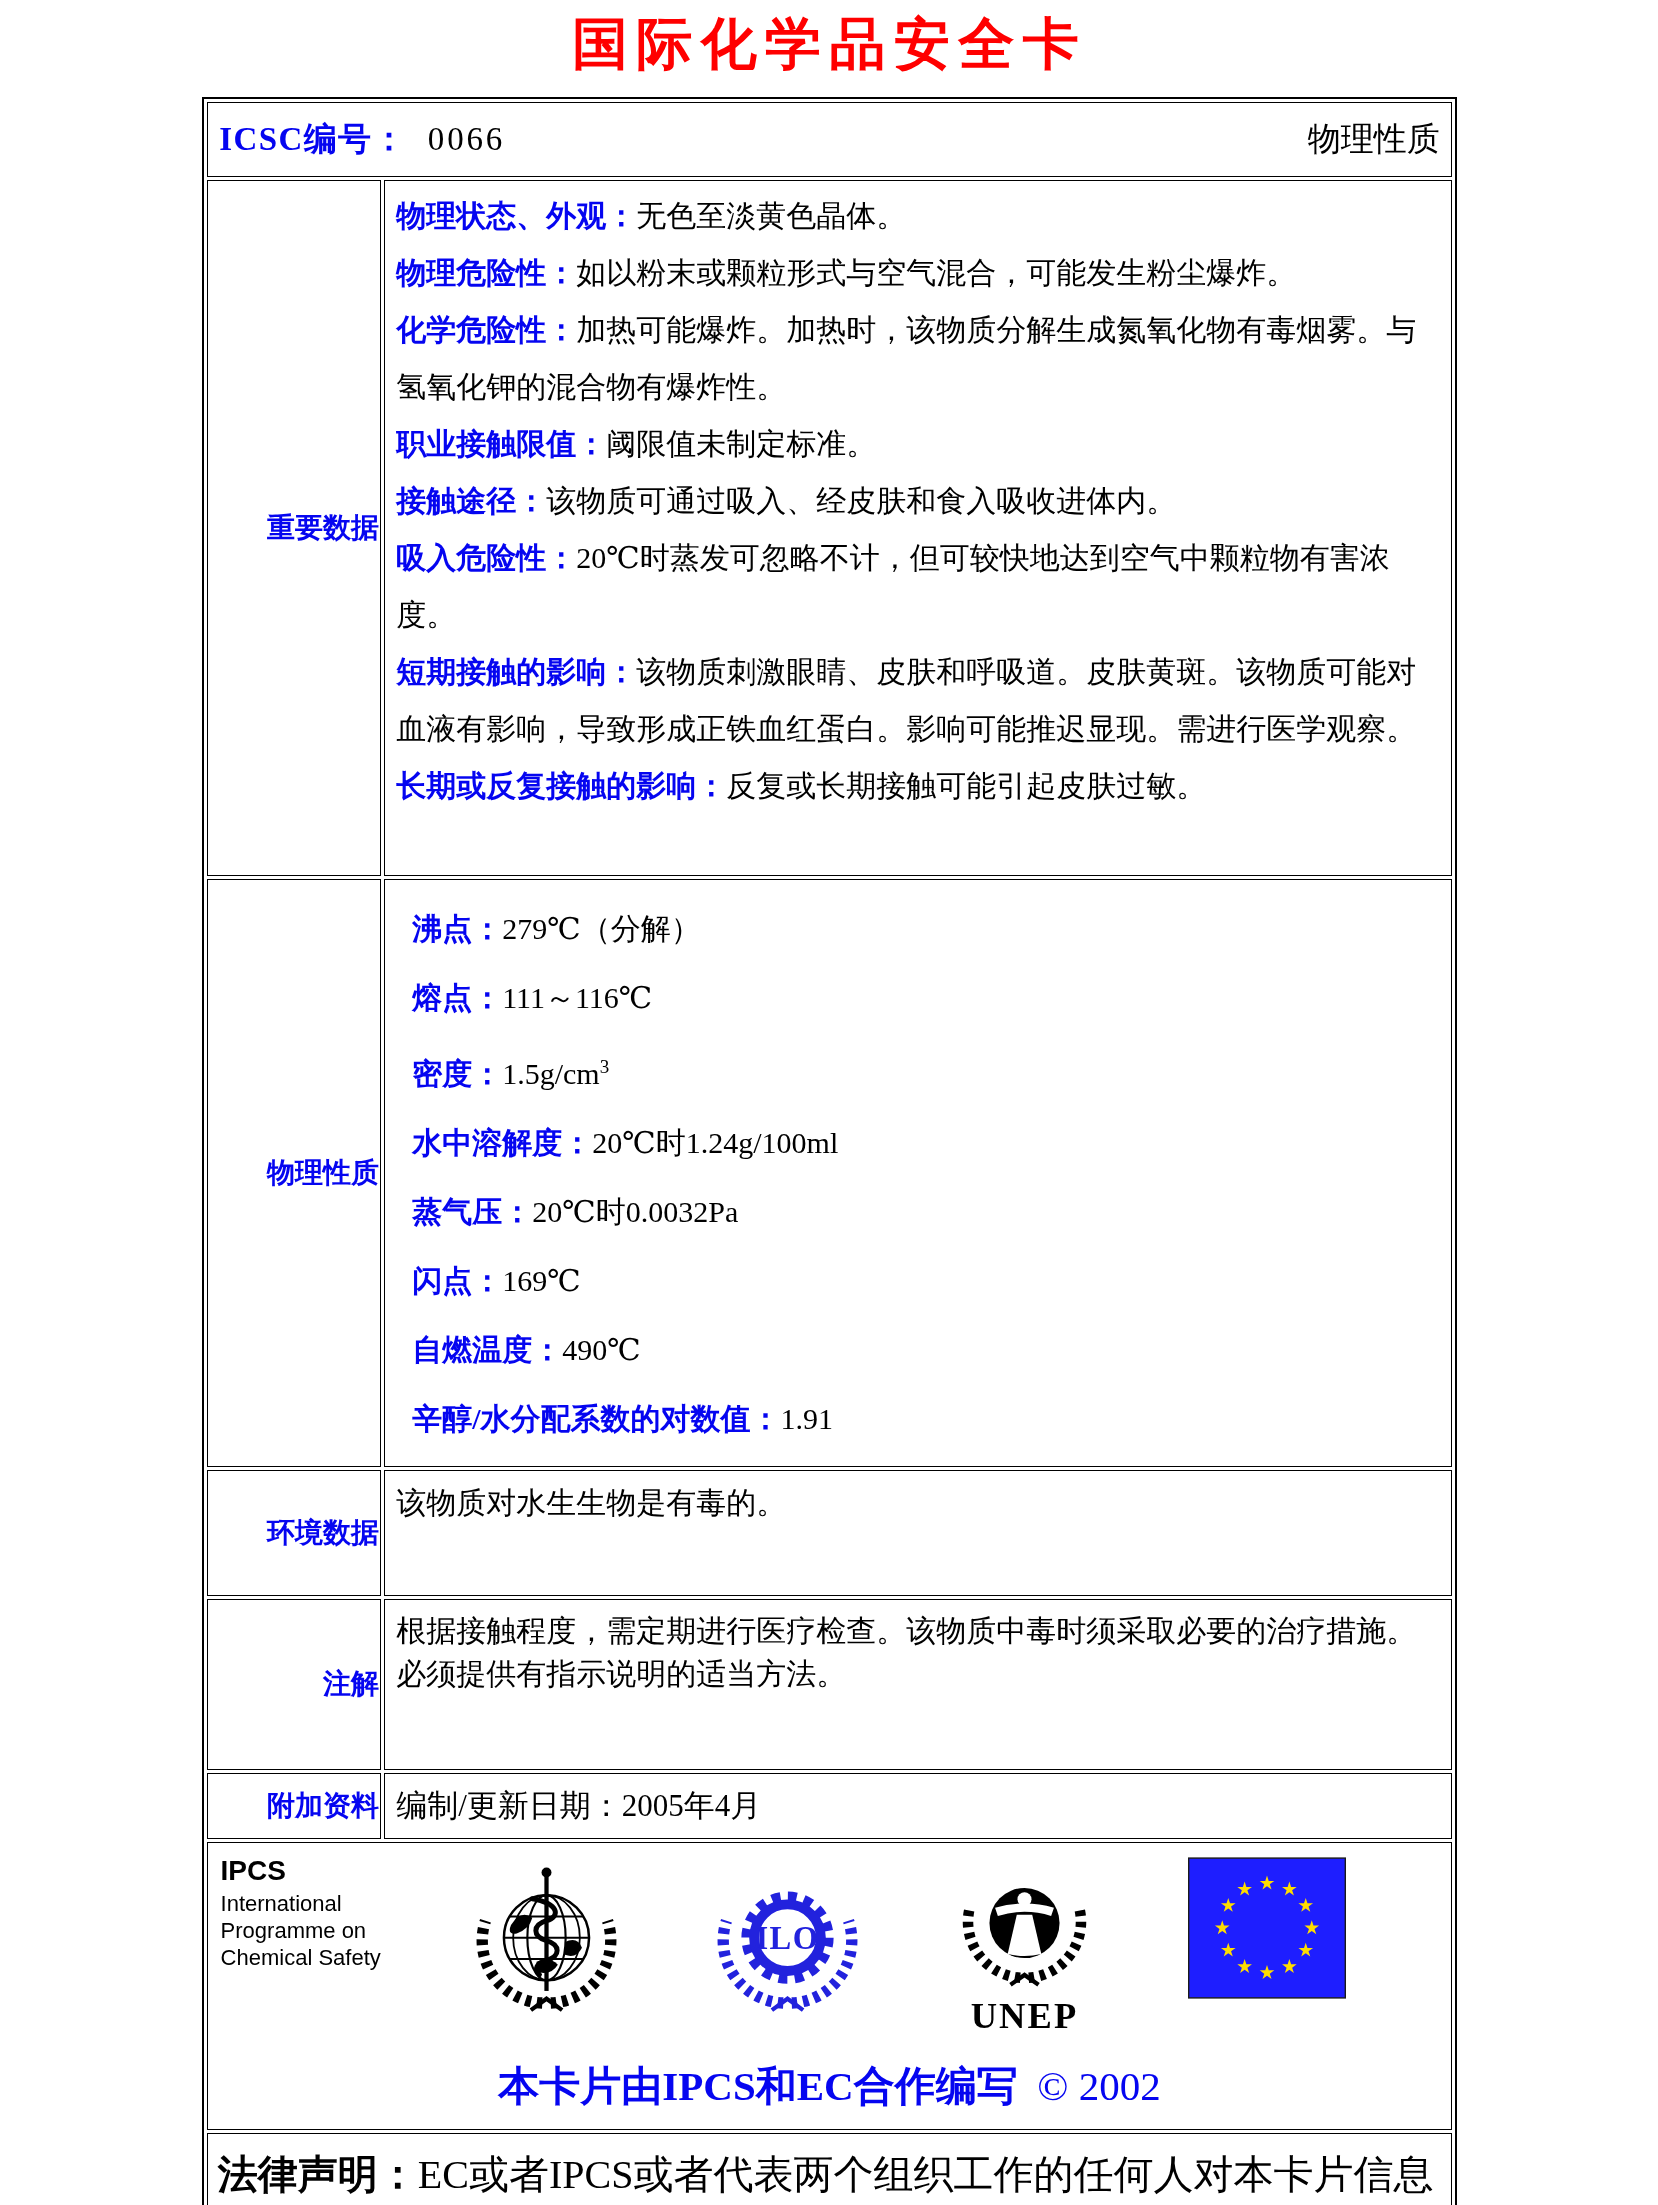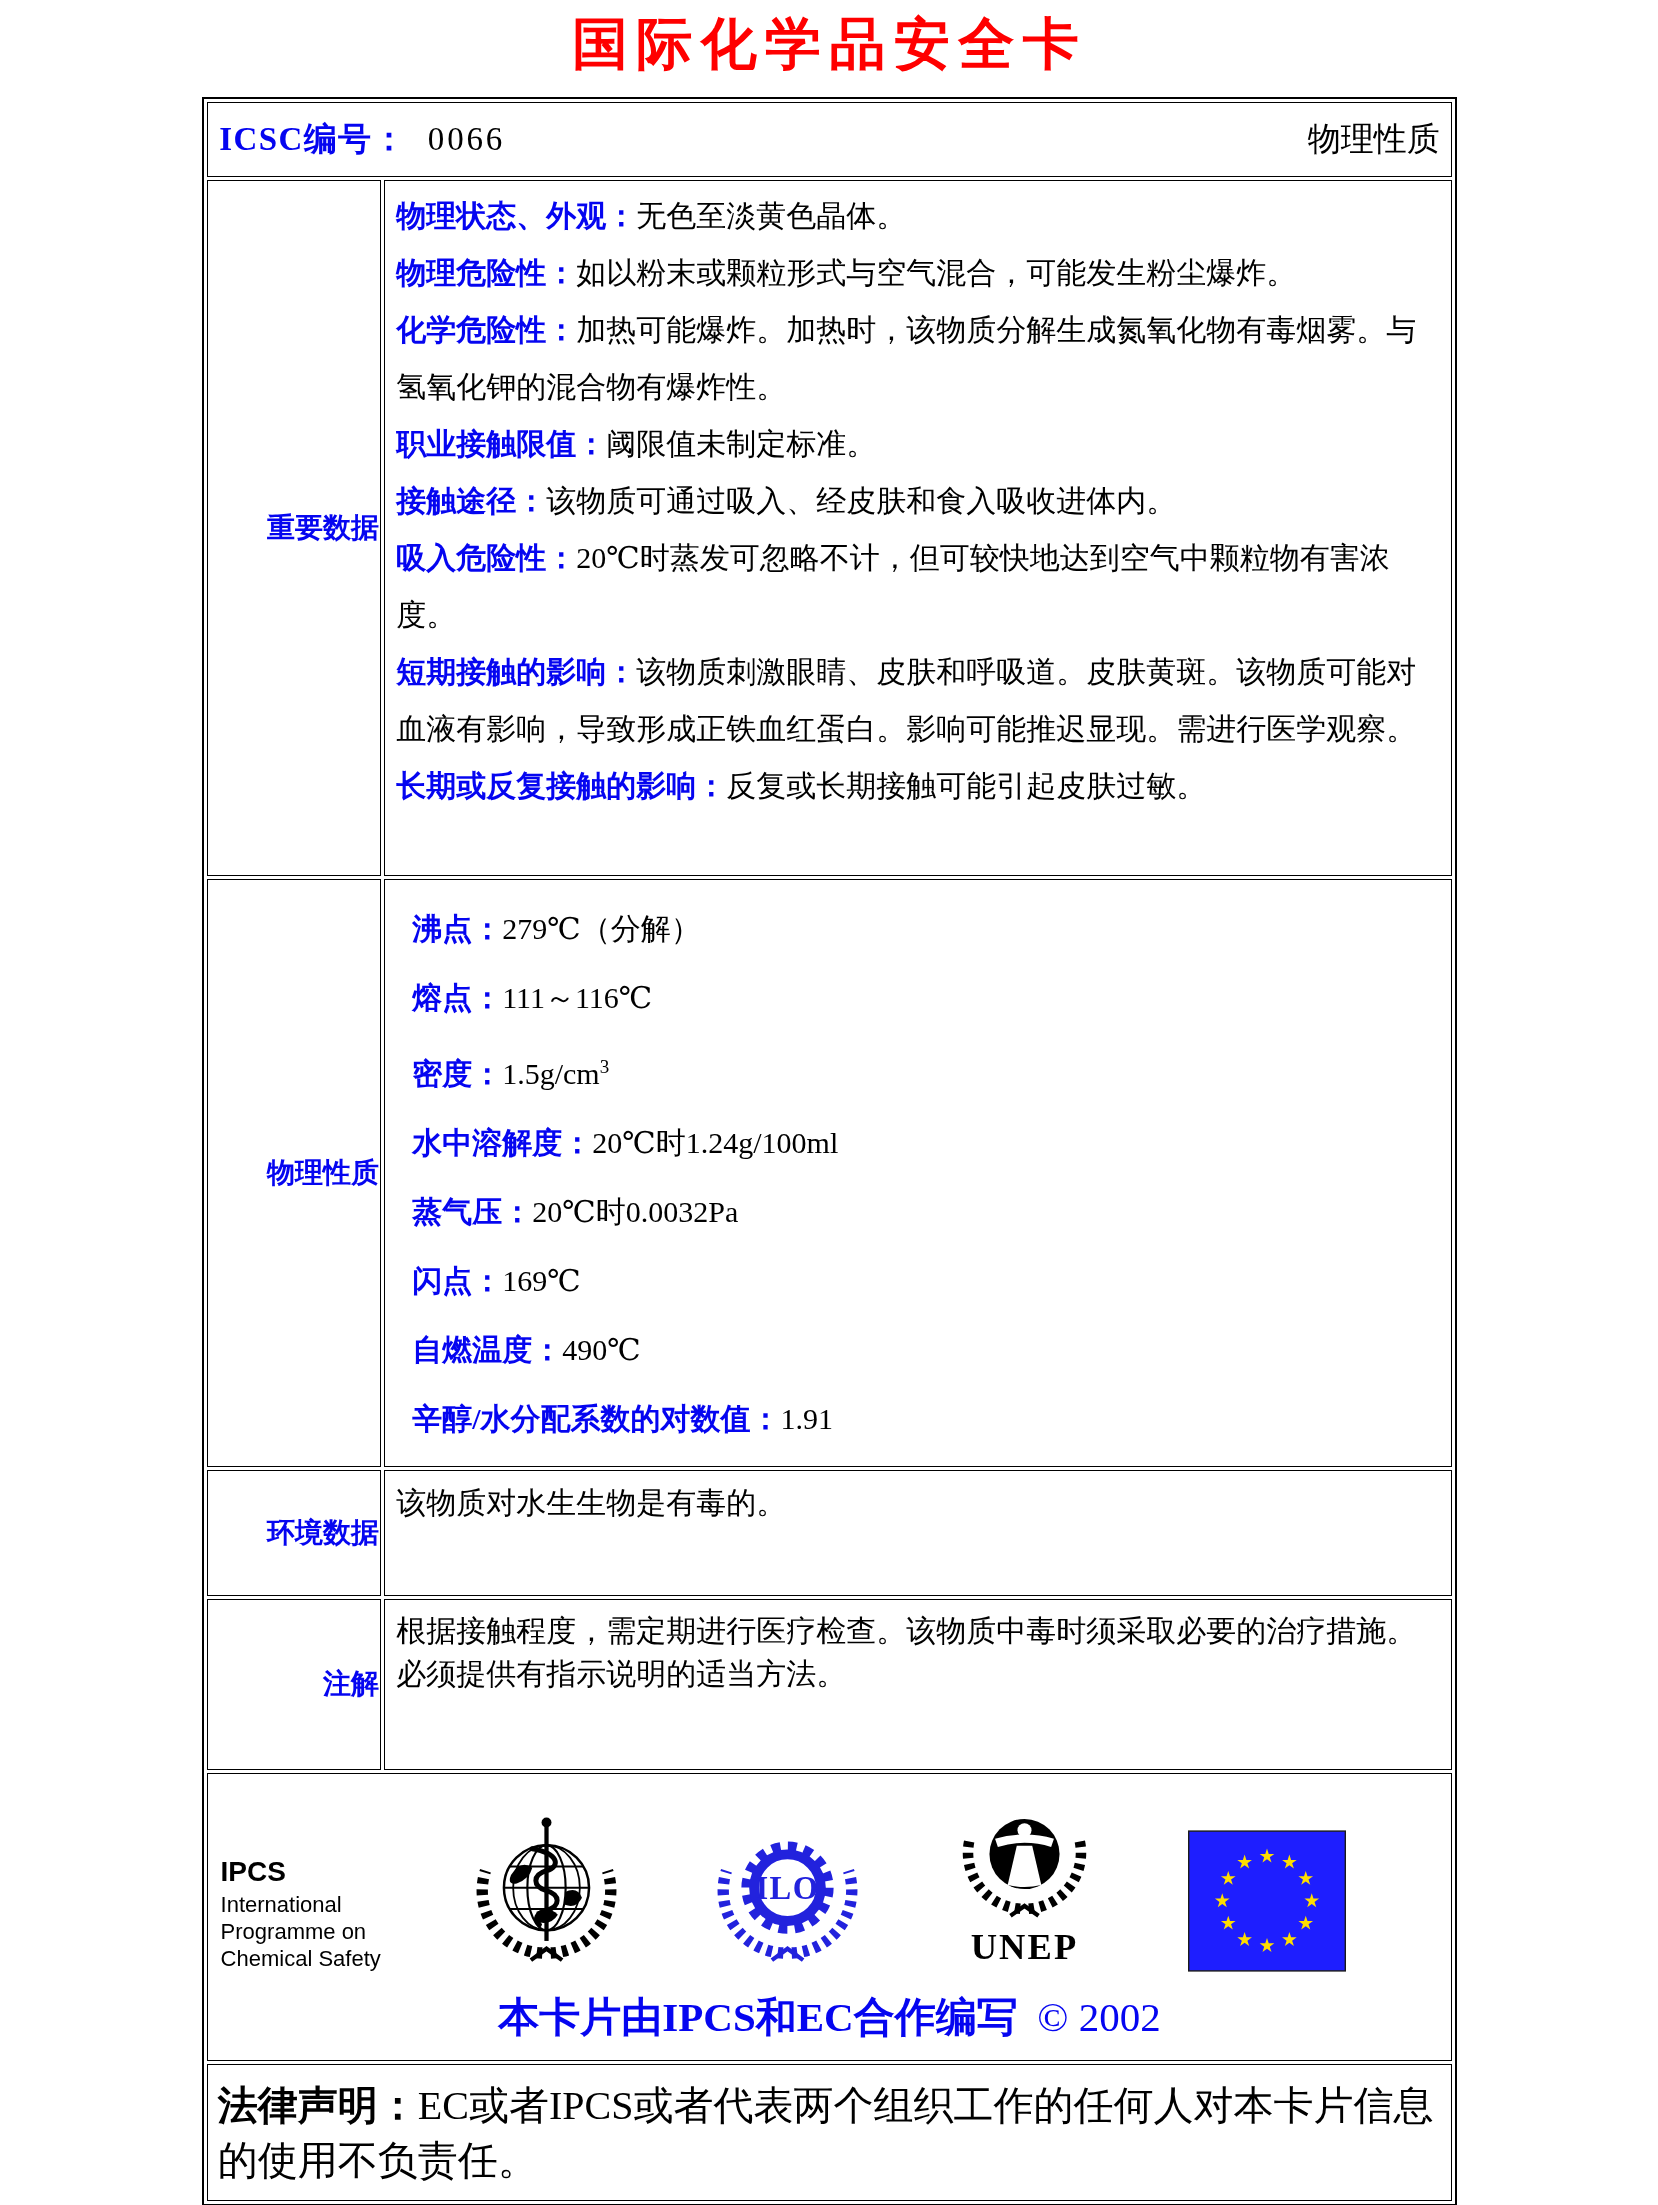--- a/index.html
+++ b/index.html
@@ -27,21 +27,21 @@
   .id-label{color:var(--blue);font-weight:bold;letter-spacing:1.4px;}
   .id-value{color:#000;margin-left:21px;letter-spacing:2.8px;}
   .chem-name{float:right;}
   .item{margin:0;line-height:57px;}
   .blue-lbl{color:var(--blue);font-weight:bold;}
   .prop{margin:16px;line-height:53px;}
   .prop sup{font-size:19px;}
   .env-text,.notes-text{margin:4.2px 0;line-height:43px;}
   .addl-cell{padding:11.2px;font-size:31px;vertical-align:middle;}
   .logos-cell{padding:9.8px 0 4.2px 0;}
-  .logos-row{display:flex;align-items:flex-end;justify-content:space-between;padding:4.2px 105px 0 12.6px;}
+  .logos-row{display:flex;align-items:flex-start;justify-content:space-between;padding:4.2px 105px 0 12.6px;}
   .ipcs-block{font-family:"Liberation Sans","DejaVu Sans",sans-serif;font-size:22px;line-height:27px;color:#000;}
   .ipcs-acro{font-size:28px;font-weight:bold;margin-bottom:5.6px;}
   .caption{
     text-align:center;margin:18px 0 11.2px 0;
     font-size:41px;font-weight:bold;color:var(--blue);
   }
   .caption .copyright{font-weight:normal;margin-left:19.6px;}
   .legal-cell{padding:12.6px 9.8px;font-size:40px;vertical-align:middle;}
   .legal-label{font-weight:bold;}
   .ilo-ink{stroke:var(--ilo);}
@@ -101,20 +101,24 @@
     </td>
   </tr>
 
   <tr>
     <td class="label-cell">注解</td>
     <td class="content-cell" style="height:158px">
       <p class="notes-text">根据接触程度，需定期进行医疗检查。该物质中毒时须采取必要的治疗措施。必须提供有指示说明的适当方法。</p>
     </td>
   </tr>
 
+  <tr>
+    <td class="label-cell">附加资料</td>
+    <td class="addl-cell">编制/更新日期：2005年4月</td>
+  </tr>
 
   <tr>
     <td class="logos-cell" colspan="2">
       <div class="logos-row">
         <div class="ipcs-block">
           <div class="ipcs-acro">IPCS</div>
           <div>International</div>
           <div>Programme on</div>
           <div>Chemical Safety</div>
         </div>

